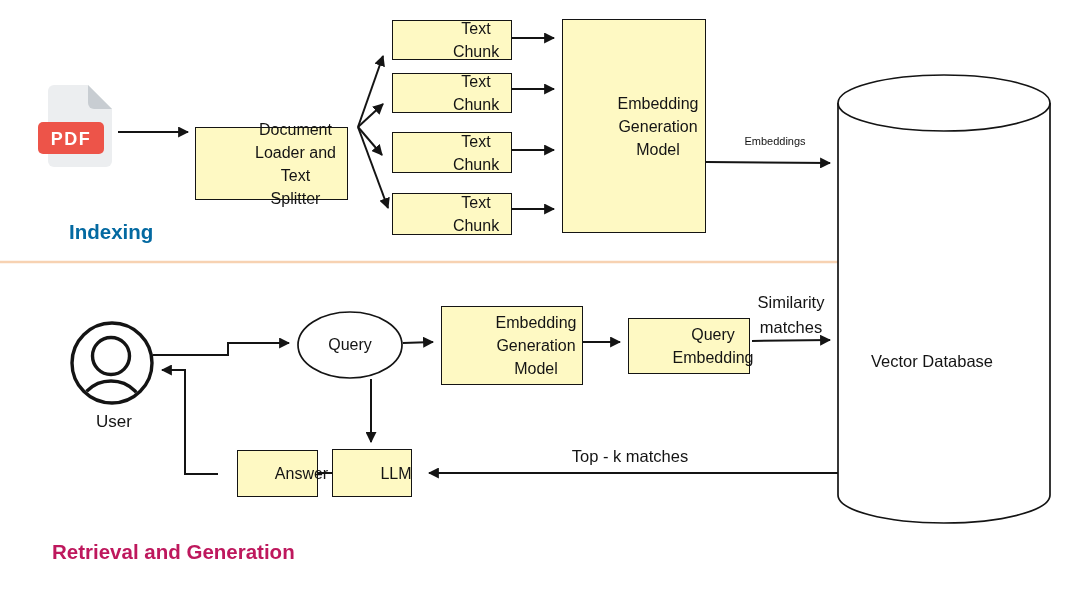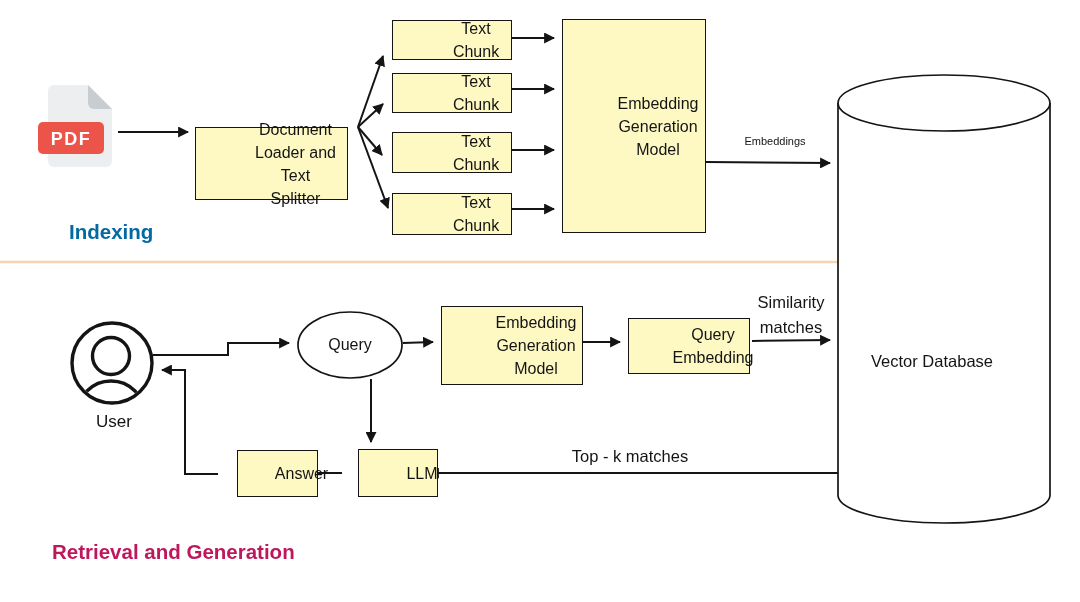--- a/index.html
+++ b/index.html
@@ -139,17 +139,17 @@
 
   <div class="lbl" style="left:731px;top:290px;width:120px;line-height:25px;">
     <span style="display:block;">Similarity</span>
     <span style="display:block;">matches</span>
   </div>
 
   <div class="lbl" style="left:555px;top:444px;width:150px;">Top - k matches</div>
 
   <div class="box" style="left:218px;top:450px;width:81px;height:47px;margin-left:19px;">Answer</div>
 
-  <div class="box" style="left:358px;top:449px;width:80px;height:48px;">LLM</div>
+  <div class="box" style="left:332px;top:449px;width:80px;height:48px;">LLM</div>
 
   <div id="retrieval-label" class="section-label" style="left:52px;top:540px;">Retrieval and Generation</div>
 
 </div>
 
 </body></html>

